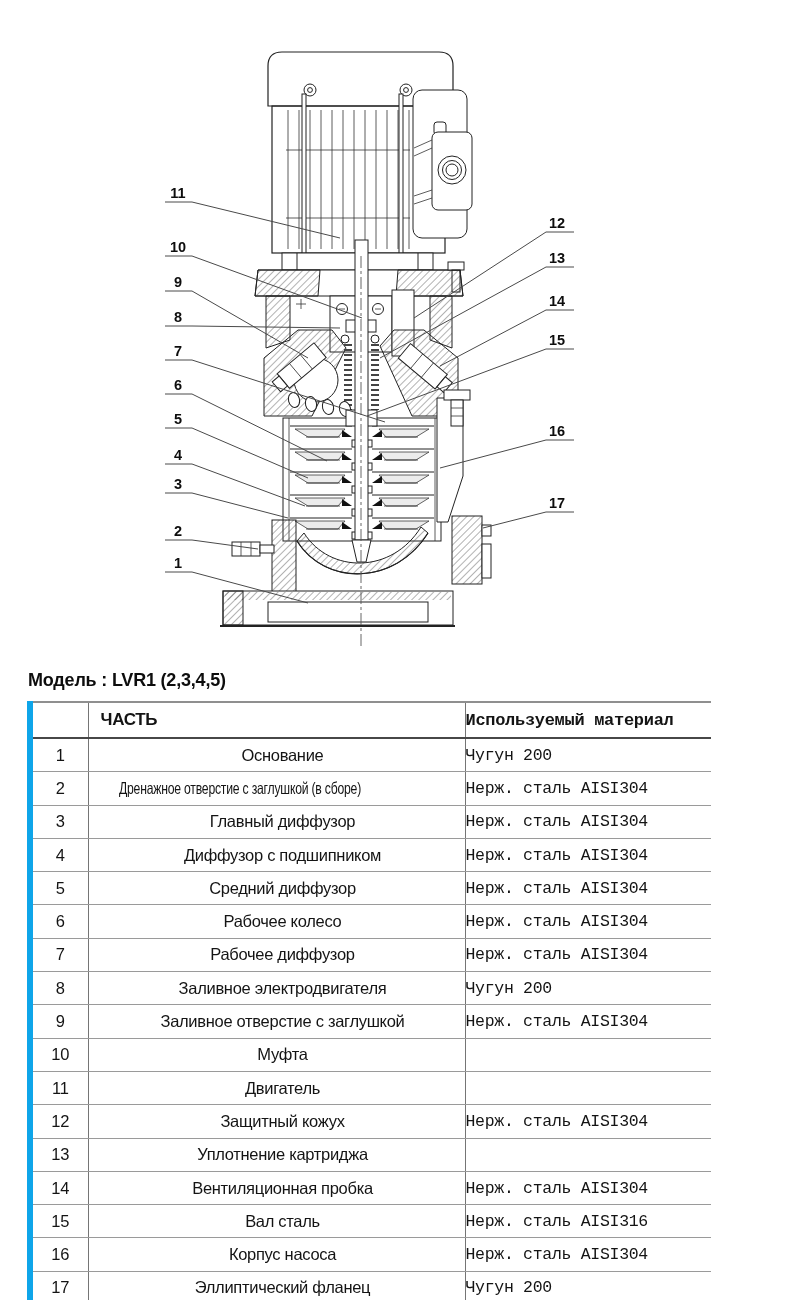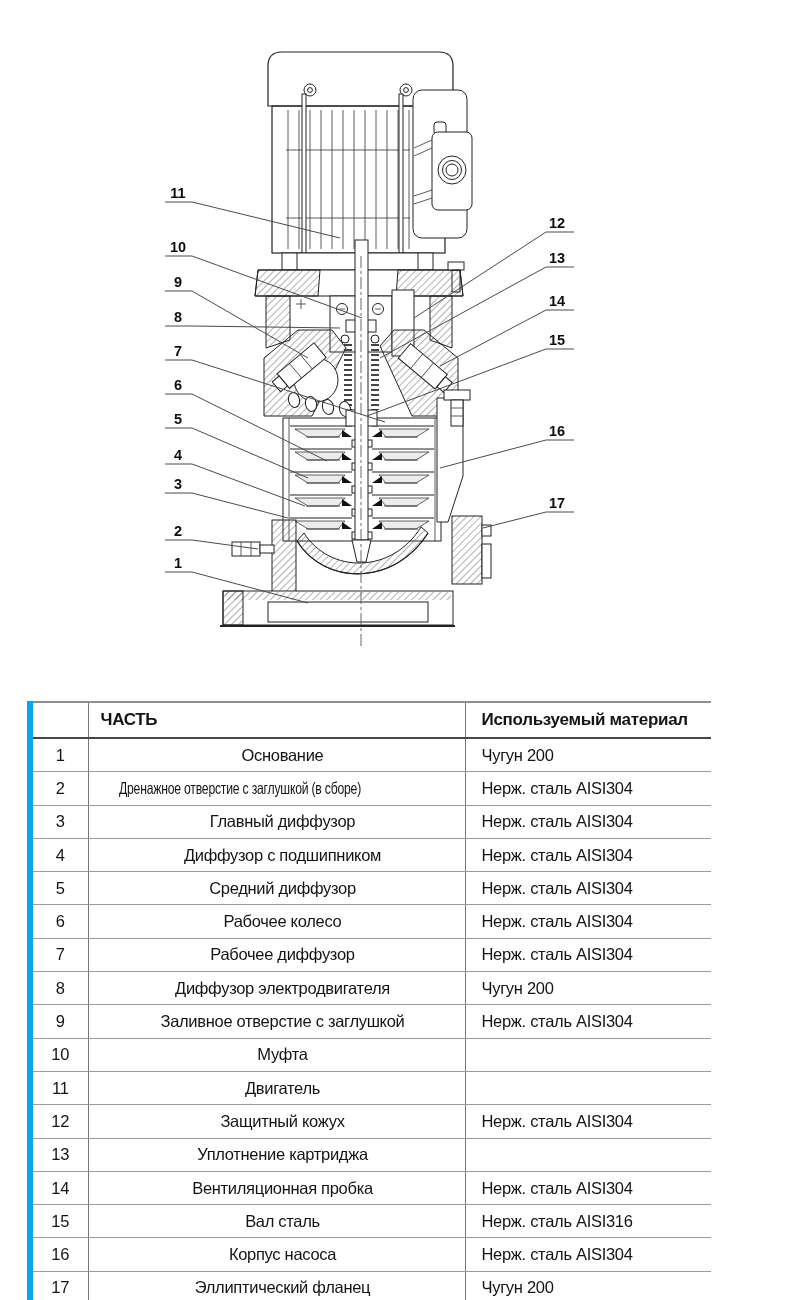--- a/index.html
+++ b/index.html
@@ -13,21 +13,21 @@
   .parts-table col.c1{width:58px;}
   .parts-table col.c2{width:377px;}
   .parts-table col.c3{width:246px;}
   .parts-table th,.parts-table td{border-bottom:1px solid #9a9a9a;padding:0;margin:0;
                font-size:16.5px;letter-spacing:-0.3px;white-space:nowrap;overflow:hidden;
                vertical-align:middle;color:#141414;}
   .parts-table thead th{height:34px;font-size:17px;font-weight:bold;border-bottom:2px solid #474747;}
   .parts-table tbody td{height:32.3px;}
   .parts-table .no{text-align:center;border-right:1px solid #757575;}
   .parts-table .part{padding-left:12px;border-right:1px solid #757575;text-align:center;}
-  .parts-table .mat{padding-left:16px;}
+  .parts-table .mat{padding-left:0;font-family:Liberation Mono, monospace;}
   .condensed{display:inline-block;transform:scaleX(0.74);transform-origin:left center;}
   
   .ol{fill:none;stroke:#222;stroke-width:1.2;}
   .th1{fill:none;stroke:#222;stroke-width:1;}
   .thin{fill:none;stroke:#333;stroke-width:0.8;}
   .wh{fill:#fff;stroke:#222;stroke-width:1;}
   .ht{fill:url(#hatch);stroke:#222;stroke-width:1;}
   .blk{fill:#111;stroke:none;}
   .dif{fill:#ececec;stroke:#222;stroke-width:0.7;}
   .lead{fill:none;stroke:#4a4a4a;stroke-width:1;}
@@ -274,20 +274,21 @@
             <polyline class="lead" points="574,412 546,412 440,440"></polyline>
           </g>
       <g>
             <text x="549" y="480" class="cnum">17</text>
             <polyline class="lead" points="574,484 546,484 483,500"></polyline>
           </g>
     </g>
   </svg>
   </div>
 
+  <div class="model-title">Модель : LVR1 (2,3,4,5)</div>
 
   <table class="parts-table">
     <colgroup>
         <col class="c1">
         <col class="c2">
         <col class="c3">
       </colgroup>
     <thead>
       <tr>
         <th class="no"></th>
@@ -326,21 +327,21 @@
           <td class="part">Рабочее колесо</td>
           <td class="mat">Нерж. сталь AISI304</td>
         </tr>
       <tr>
           <td class="no">7</td>
           <td class="part">Рабочее диффузор</td>
           <td class="mat">Нерж. сталь AISI304</td>
         </tr>
       <tr>
           <td class="no">8</td>
-          <td class="part">Диффузор электродвигателя</td>
+          <td class="part">Заливное электродвигателя</td>
           <td class="mat">Чугун 200</td>
         </tr>
       <tr>
           <td class="no">9</td>
           <td class="part">Заливное отверстие с заглушкой</td>
           <td class="mat">Нерж. сталь AISI304</td>
         </tr>
       <tr>
           <td class="no">10</td>
           <td class="part">Муфта</td>

